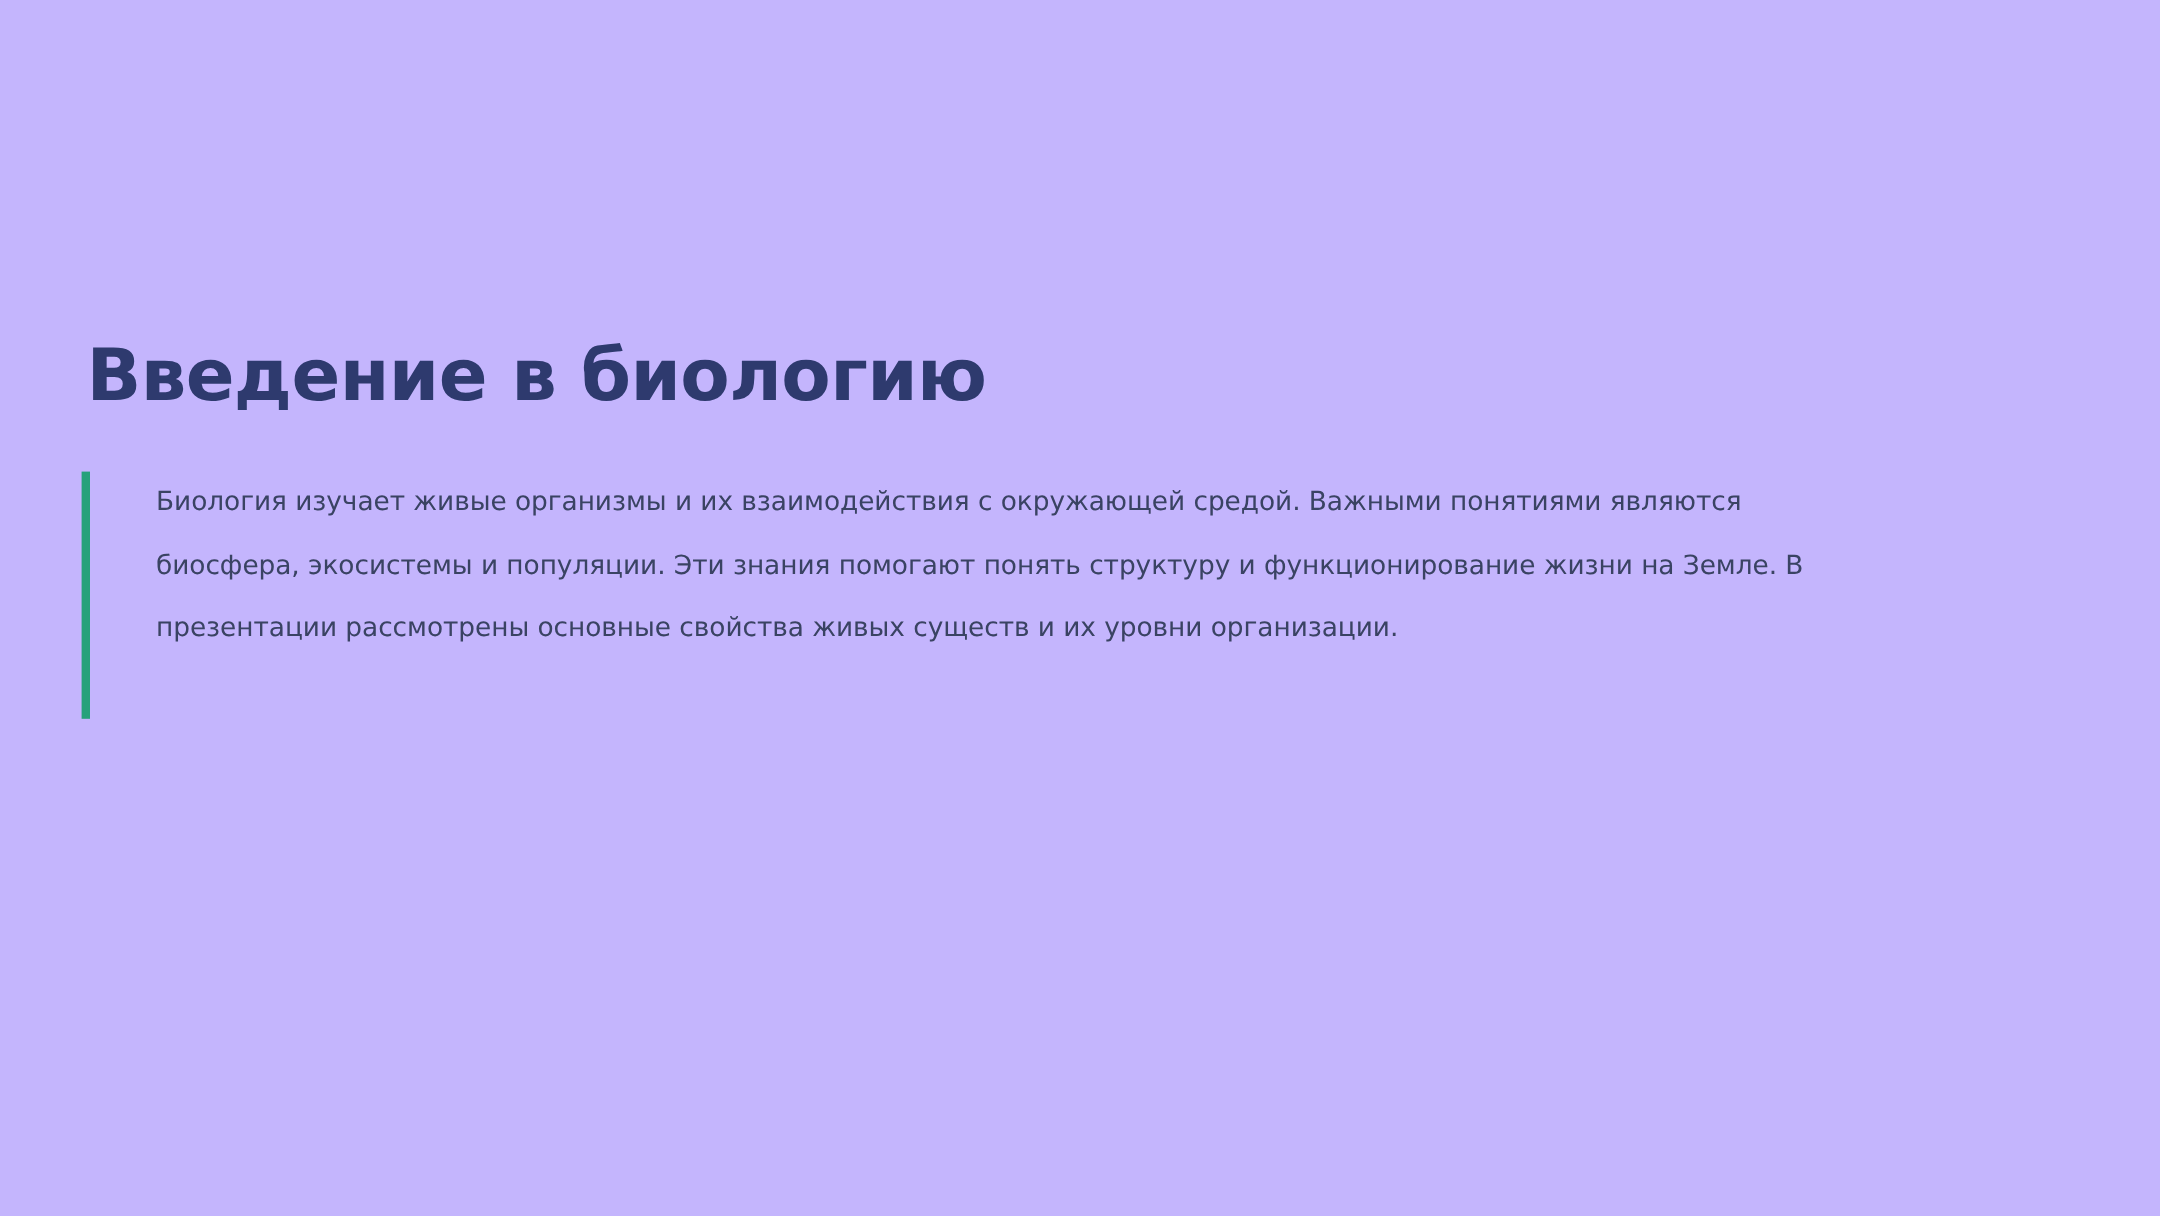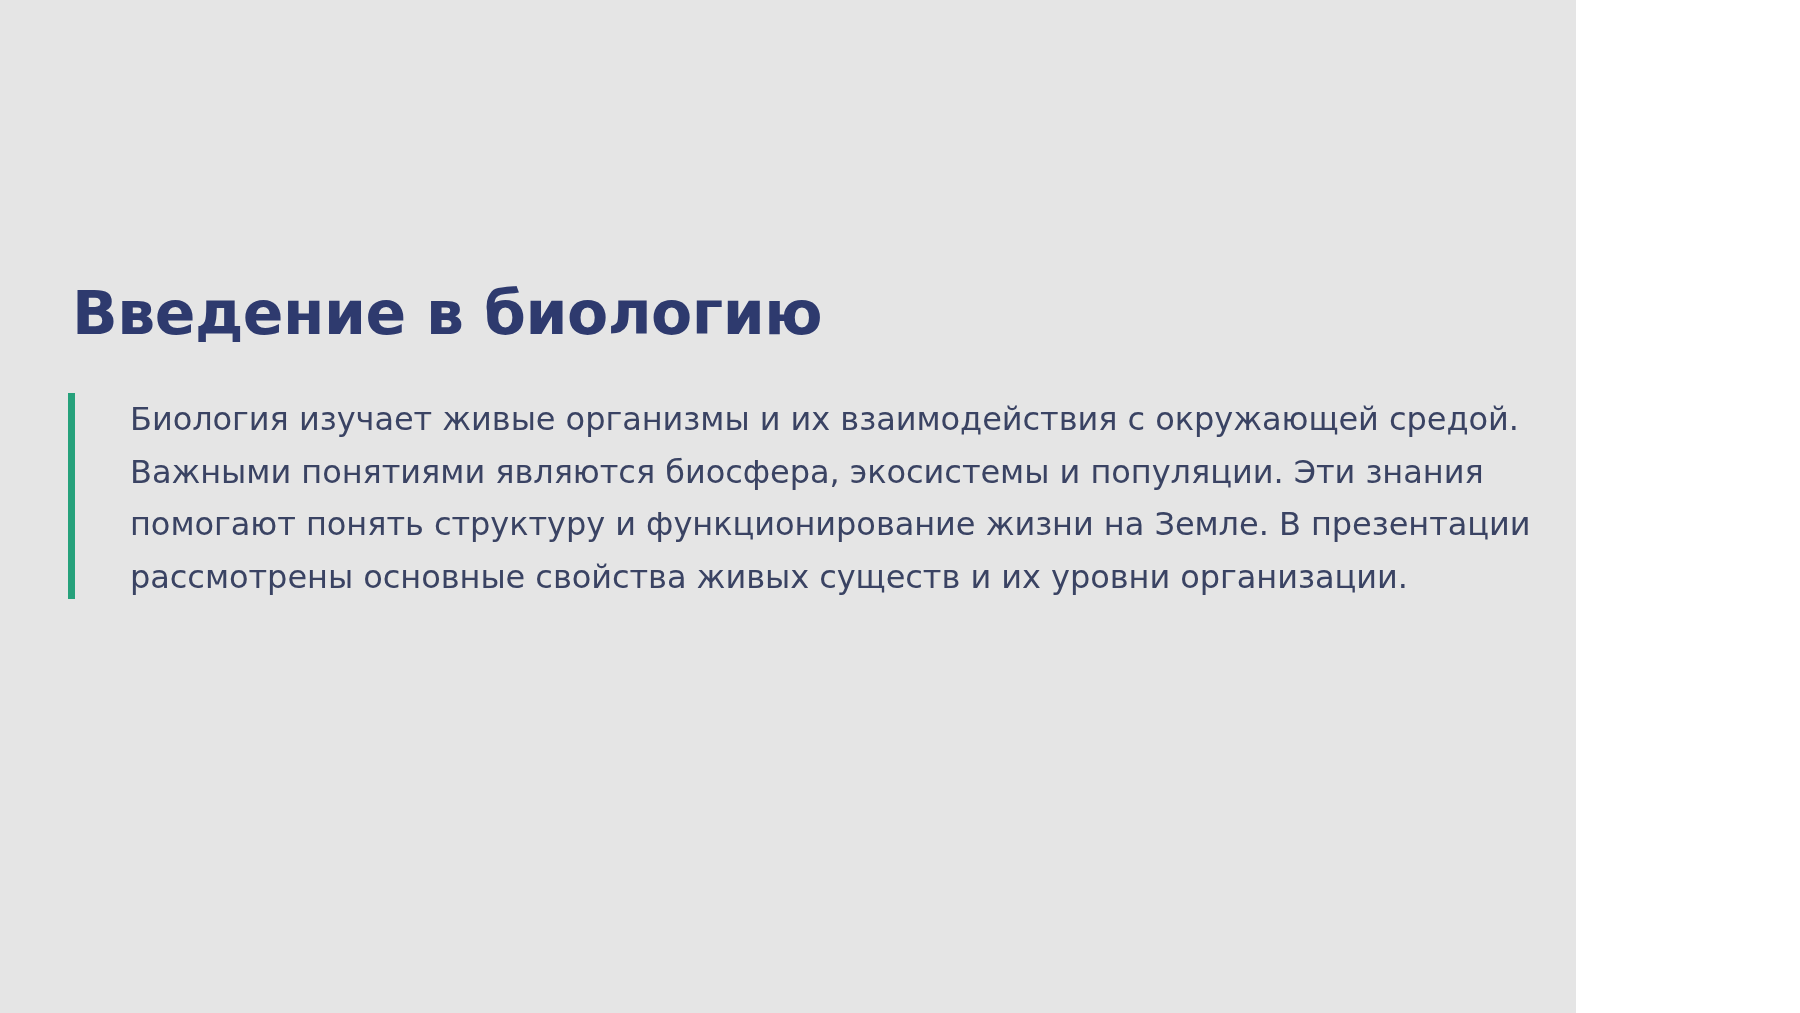--- a/index.html
+++ b/index.html
@@ -10,23 +10,23 @@
   body {
     width: 1800px;
     height: 1013px;
     background: #ffffff;
     font-family: "Liberation Sans", "DejaVu Sans", sans-serif;
     overflow: hidden;
   }
 
   .slide {
     position: relative;
-    width: 1576px;
+    width: 1800px;
     height: 1013px;
-    background: #e5e5e5;
+    background: #c4b5fd;
     box-sizing: border-box;
   }
 
   .slide-body {
     position: absolute;
     left: 68px;
     top: 280px;
     width: 1680px;
   }
 
@@ -57,21 +57,21 @@
     height: 206px;
     background: #26A17B;
     border-radius: 0;
   }
 
   .body-text {
     margin: 0;
     padding: 0;
     width: 1405px;
     font-family: "DejaVu Sans", "Liberation Sans", sans-serif;
-    font-size: 32px;
+    font-size: 22px;
     font-weight: 400;
     line-height: 52.5px;
     color: #3A4363;
     text-align: left;
     letter-spacing: -0.05px;
   }
 </style>
 </head>
 <body>
 

